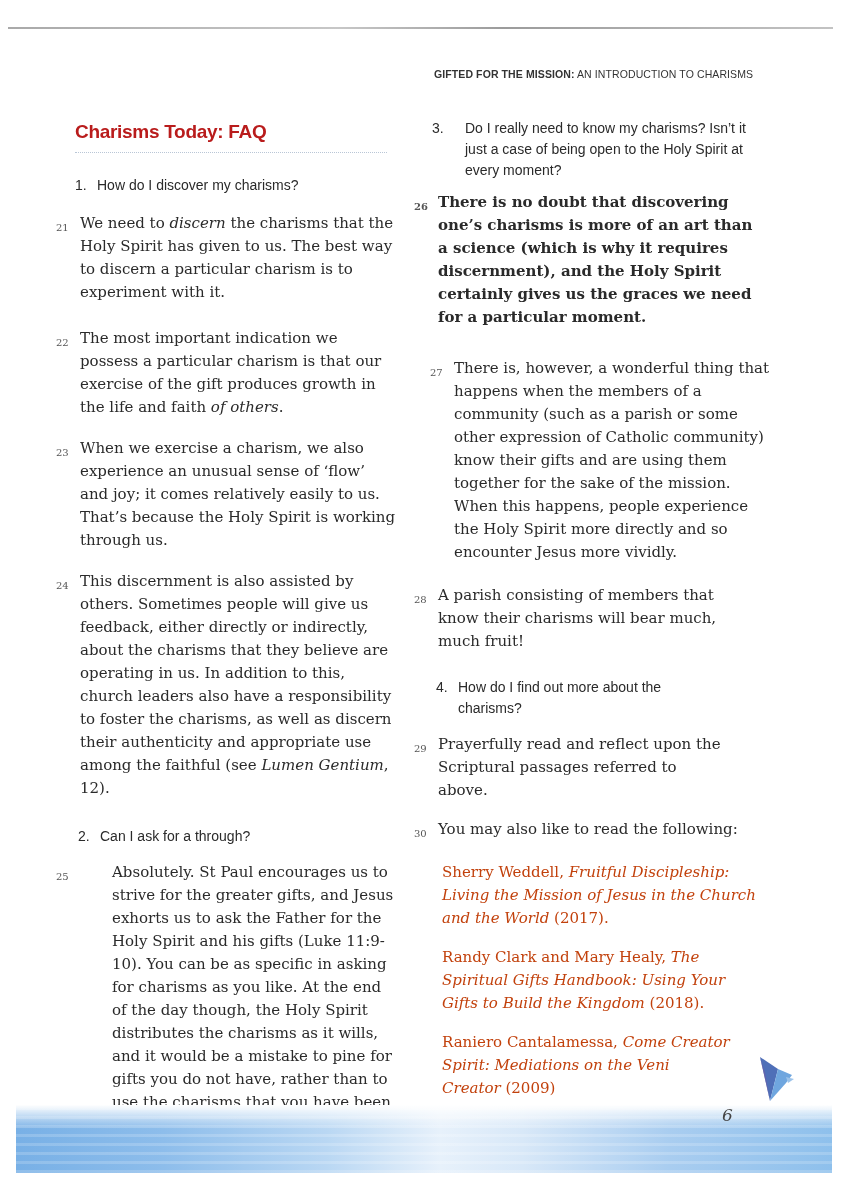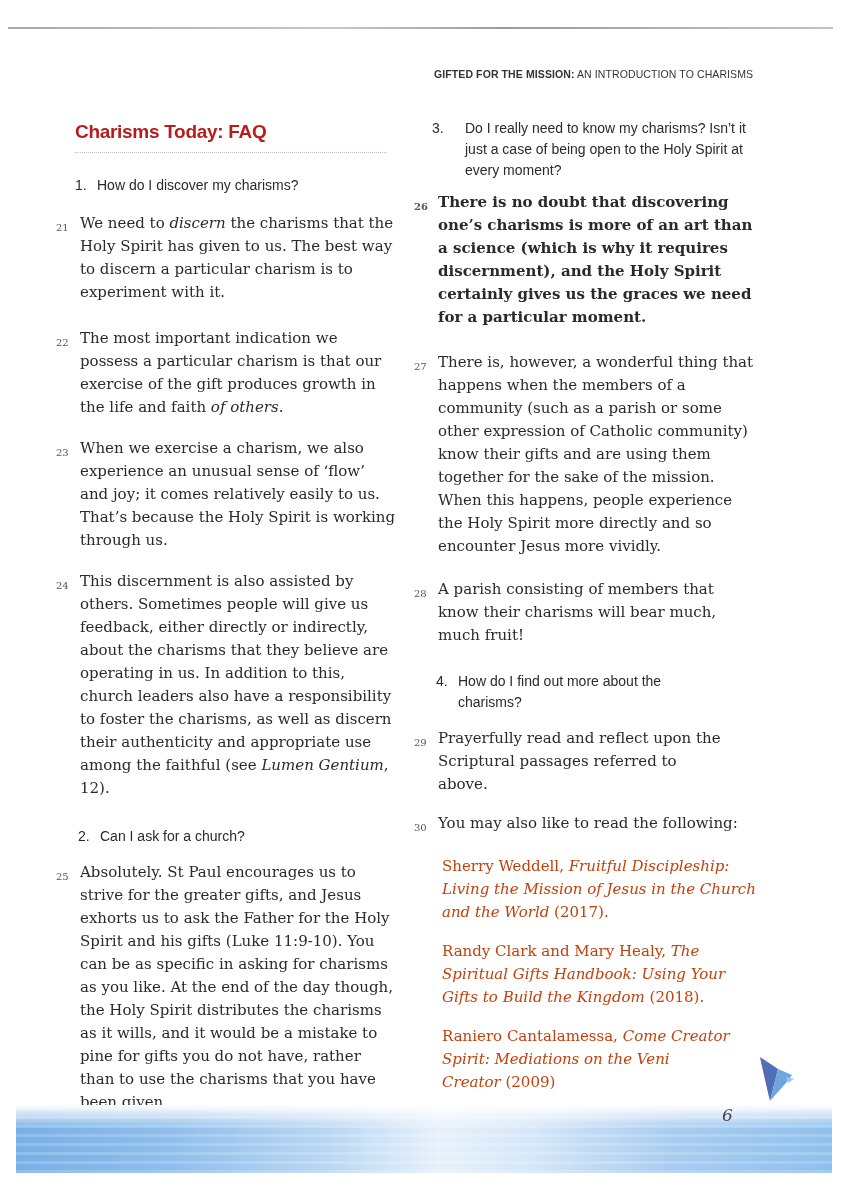--- a/index.html
+++ b/index.html
@@ -99,41 +99,41 @@
     <span class="ptext">When we exercise a charism, we also experience an unusual sense of ‘flow’ and joy; it comes relatively easily to us. That’s because the Holy Spirit is working through us.</span>
   </div>
 
   <div class="para" style="margin-top:18px;">
     <span class="pnum">24</span>
     <span class="ptext"><span>This discernment is also assisted by others. Sometimes people will give us feedback, either directly or indirectly, about the charisms that they believe are operating in us. In addition to this, church leaders also have a responsibility to foster the charisms, as well as discern their authenticity and appropriate use among the faithful (see </span><i>Lumen Gentium</i><span>, 12).</span></span>
   </div>
 
   <div class="question" style="margin-left:22px; margin-top:26px;">
     <span class="qnum">2.</span>
-    <span class="qtext">Can I ask for a church?</span>
+    <span class="qtext">Can I ask for a through?</span>
   </div>
 
-  <div class="para" style="margin-top:14px;">
+  <div class="para" style="margin-top:14px;gap:32px;">
     <span class="pnum">25</span>
     <span class="ptext">Absolutely. St Paul encourages us to strive for the greater gifts, and Jesus exhorts us to ask the Father for the Holy Spirit and his gifts (Luke 11:9-10). You can be as specific in asking for charisms as you like. At the end of the day though, the Holy Spirit distributes the charisms as it wills, and it would be a mistake to pine for gifts you do not have, rather than to use the charisms that you have been given.</span>
   </div>
 </div>
 
 <div class="col col-right">
   <div class="question" style="margin-left:18px;">
     <span class="qnum">3.</span>
     <span class="qtext" style="max-width:290px;margin-left:11px;">Do I really need to know my charisms? Isn’t it just a case of being open to the Holy Spirit at every moment?</span>
   </div>
 
   <div class="para" style="margin-top:10px;font-weight:bold;">
     <span class="pnum">26</span>
     <span class="ptext" style="max-width:320px;">There is no doubt that discovering one’s charisms is more of an art than a science (which is why it requires discernment), and the Holy Spirit certainly gives us the graces we need for a particular moment.</span>
   </div>
 
-  <div class="para" style="margin-top:22px;">
+  <div class="para" style="margin-top:28px;justify-content:flex-end;">
     <span class="pnum">27</span>
     <span class="ptext" style="max-width:320px;">There is, however, a wonderful thing that happens when the members of a community (such as a parish or some other expression of Catholic community) know their gifts and are using them together for the sake of the mission. When this happens, people experience the Holy Spirit more directly and so encounter Jesus more vividly.</span>
   </div>
 
   <div class="para" style="margin-top:20px;">
     <span class="pnum">28</span>
     <span class="ptext" style="max-width:320px;">A parish consisting of members that know their charisms will bear much, much fruit!</span>
   </div>
 
   <div class="question" style="margin-left:22px; margin-top:24px;">

